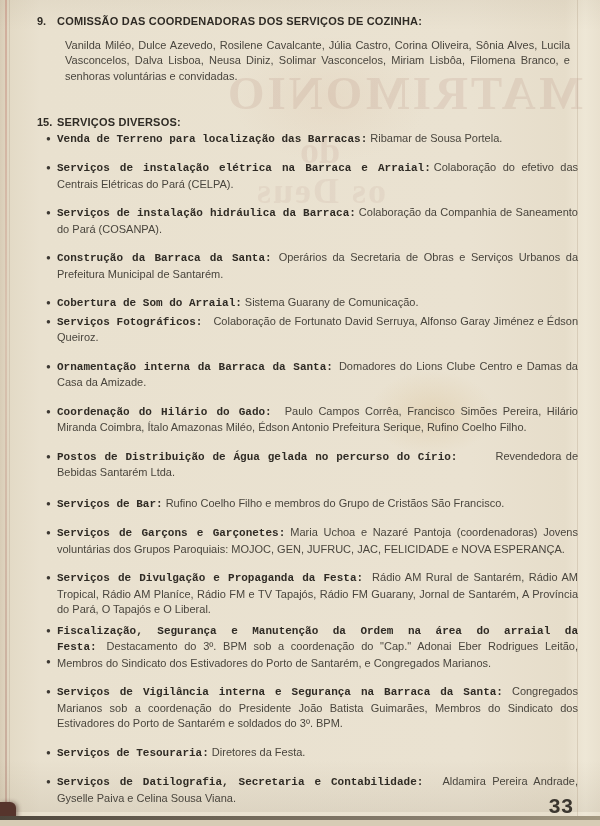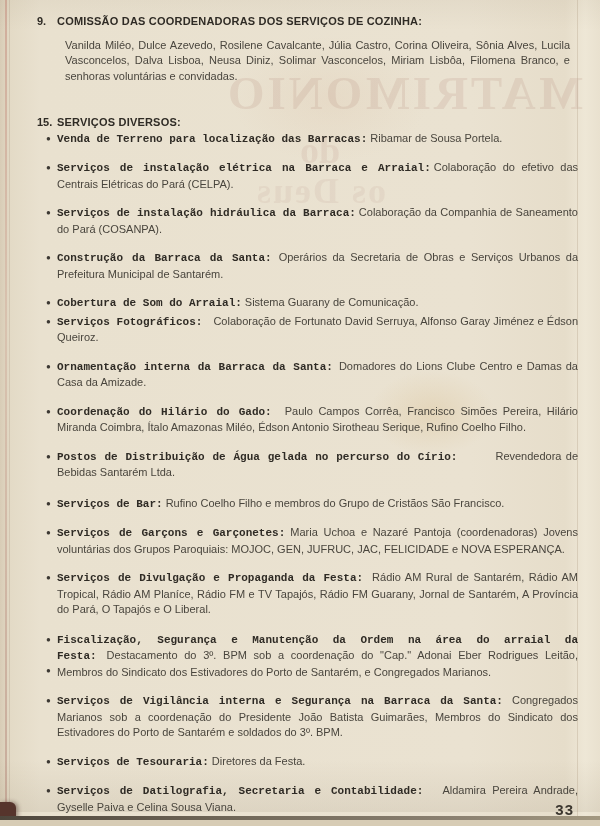--- a/index.html
+++ b/index.html
@@ -36,31 +36,31 @@
   .sec{position:relative;}
   .secnum{position:absolute;left:-20px;top:0;font-weight:bold;color:#2f2b25;}
   .sectitle{font-weight:bold;color:#2f2b25;letter-spacing:0.2px;}
   .secbody{margin:8px;text-align:justify;color:#49453d;}
   .sec15{margin-top:31px;}
 
   ul.items{list-style:none;margin:0;padding:0;}
   ul.items li{position:relative;margin:0 0 13px 0;text-align:justify;}
   ul.items li:nth-child(5){margin-bottom:2px;}
   ul.items li:nth-child(9){margin-bottom:15px;}
-  ul.items li:nth-child(12){margin-bottom:14px;}
+  ul.items li:nth-child(12){margin-bottom:5px;}
   ul.items li:nth-child(16){margin-bottom:19px;}
   ul.items li:nth-child(17){margin-bottom:11px;}
   ul.items li:last-child{margin-bottom:0;}
   .bullet{position:absolute;left:-11px;top:0;}
   .bullet::before{content:"\25CF";font-size:8px;color:#3c3832;position:relative;top:-1px;}
   .bullet.stray{top:31px;}
   .lbl{font-weight:bold;color:#2f2b25;font-family:Liberation Mono, monospace;}
   .val{margin-left:3px;color:#49453d;}
 
-  .page-number{position:absolute;right:26px;bottom:8px;font-weight:bold;font-size:15px;color:#3b362f;letter-spacing:1px;}
+  .page-number{position:absolute;right:26px;bottom:8px;font-weight:bold;font-size:21px;color:#3b362f;letter-spacing:1px;}
 </style>
 </head>
 <body>
 
 <div class="paper-shade"></div>
 <div class="crease-left"></div>
 <div class="crease-left2"></div>
 <div class="edge-right"></div>
 
 <div class="ghost g1">MATRIMONIO</div>
@@ -103,21 +103,21 @@
       <li>
         <span class="bullet"></span>
         <b class="lbl">Serviços Fotográficos:</b><span class="val" style="margin-left:11px">Colaboração de Fortunato David Serruya, Alfonso Garay Jiménez e Édson Queiroz.</span>
       </li>
       <li>
         <span class="bullet"></span>
         <b class="lbl">Ornamentação interna da Barraca da Santa:</b><span class="val" style="margin-left:6px">Domadores do Lions Clube Centro e Damas da Casa da Amizade.</span>
       </li>
       <li>
         <span class="bullet"></span>
-        <b class="lbl">Coordenação do Hilário do Gado:</b><span class="val" style="margin-left:13px">Paulo Campos Corrêa, Francisco Simões Pereira, Hilário Miranda Coimbra, Ítalo Amazonas Miléo, Édson Antonio Sirotheau Serique, Rufino Coelho Filho.</span>
+        <b class="lbl">Coordenação do Hilário do Gado:</b><span class="val" style="margin-left:13px">Paulo Campos Corrêa, Francisco Simões Pereira, Hilário Miranda Coimbra, Ítalo Amazonas Miléo, Édson Antonio Prefeitura Serique, Rufino Coelho Filho.</span>
       </li>
       <li>
         <span class="bullet"></span>
         <b class="lbl">Postos de Distribuição de Água gelada no percurso do Círio:</b><span class="val" style="margin-left:38px">Revendedora de Bebidas Santarém Ltda.</span>
       </li>
       <li>
         <span class="bullet"></span>
         <b class="lbl">Serviços de Bar:</b><span class="val">Rufino Coelho Filho e membros do Grupo de Cristãos São Francisco.</span>
       </li>
       <li>

